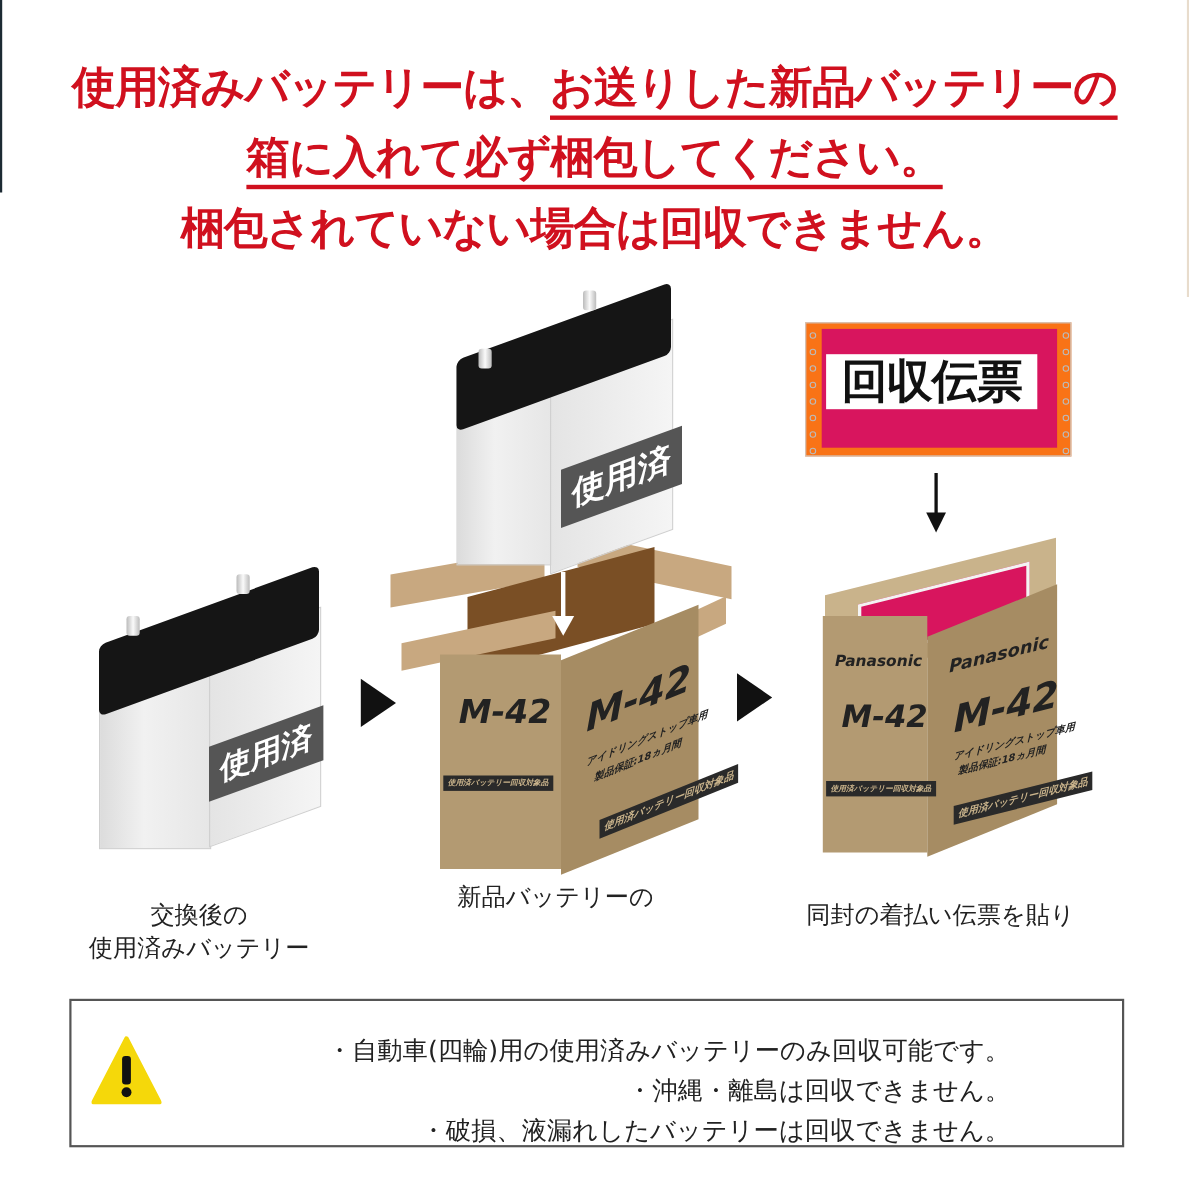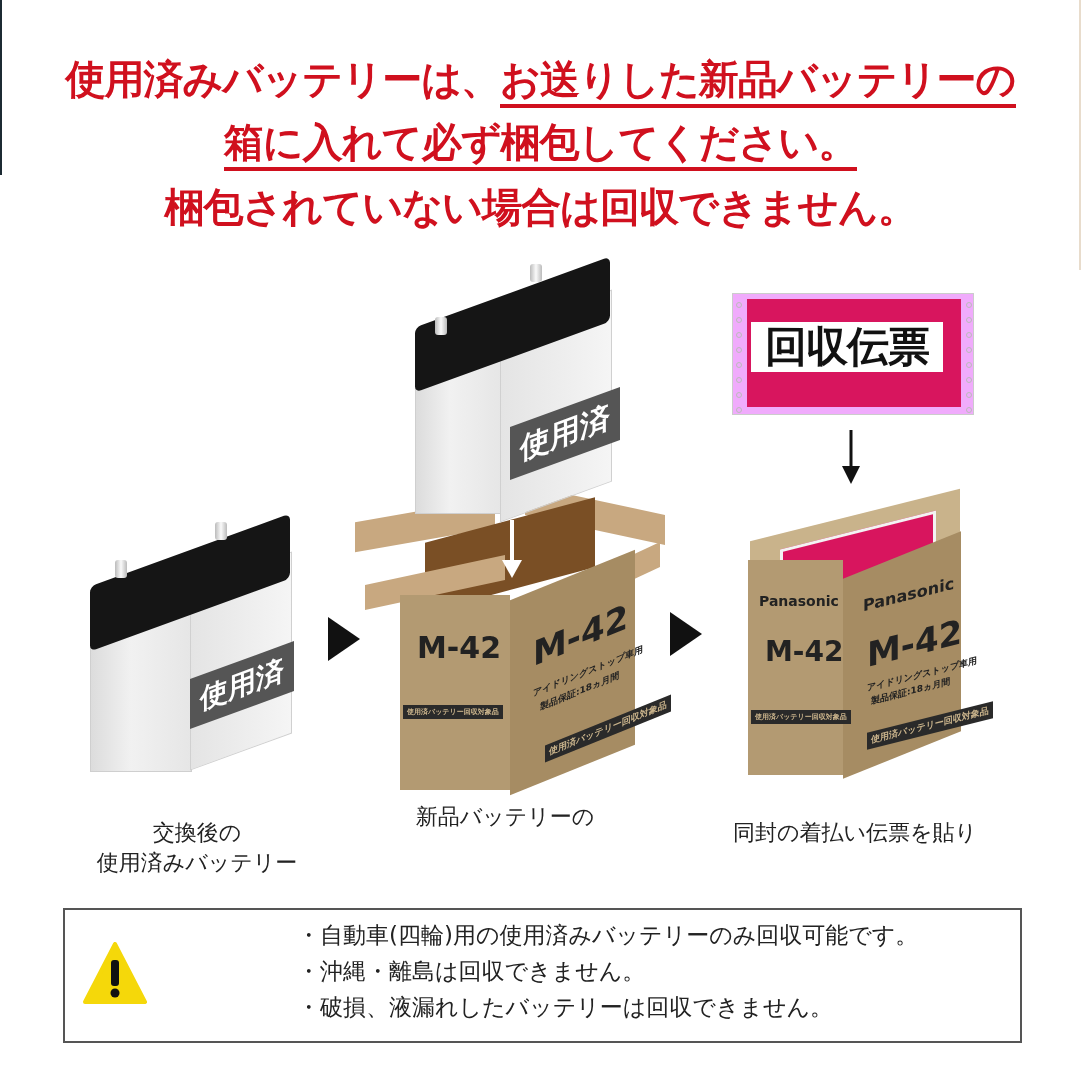--- a/index.html
+++ b/index.html
@@ -14,44 +14,44 @@
 
   
   .battery{position:absolute;}
   .bat-top{position:absolute;background:#151515;border-radius:6px;transform:skewY(-20deg);}
   .bat-body{position:absolute;background:linear-gradient(90deg,#dcdcdc,#f1f1f1 40%,#e6e6e6);border:1px solid #cfcfcf;}
   .bat-side{position:absolute;background:linear-gradient(90deg,#e4e4e4,#f5f5f5);transform:skewY(-20deg);border:1px solid #d0d0d0;}
   .terminal{position:absolute;width:12px;height:18px;background:linear-gradient(90deg,#bbb,#fafafa,#bbb);border-radius:3px;}
   .used-label{position:absolute;background:#555;color:#fff;font-size:30px;font-weight:bold;padding:6px 10px;transform:skewY(-20deg);white-space:nowrap;}
 
   
-  .box{position:absolute;}
+  .box{position:absolute;font-style:italic;}
   .box-front{position:absolute;background:#b39a72;}
   .box-side{position:absolute;background:#a68c63;transform:skewY(-22deg);}
   .box-top{position:absolute;background:#c9b38b;}
   .box-text{position:absolute;color:#222;font-weight:bold;white-space:nowrap;}
   .box-band{position:absolute;background:#2a2a2a;color:#c9b38b;font-size:9px;font-weight:bold;padding:2px 4px;white-space:nowrap;}
   .flap{position:absolute;background:#c8a880;}
   .inner{position:absolute;background:#7a4f25;}
 
   .arrow-tri{position:absolute;width:0;height:0;border-top:22px solid transparent;border-bottom:22px solid transparent;border-left:32px solid #111;}
   .down-arrow{position:absolute;}
 
-  .ticket{position:absolute;left:732px;top:293px;width:240px;height:120px;background:#f0abfc;border:1px solid #ccc;}
+  .ticket{position:absolute;left:732px;top:293px;width:240px;height:120px;background:#f97316;border:1px solid #ccc;}
   .ticket-inner{position:absolute;left:14px;top:5px;width:214px;height:108px;background:#d8155e;}
   .ticket-label{position:absolute;left:18px;top:28px;width:192px;height:50px;background:#fff;color:#111;font-size:42px;font-weight:bold;text-align:center;line-height:50px;letter-spacing:-1px;}
   .ticket-holes{position:absolute;top:8px;width:4px;}
   .hole{width:4px;height:4px;border-radius:50%;border:1px solid #bbb;margin-bottom:9px;}
 
   .caption{position:absolute;text-align:center;font-size:22px;color:#222;line-height:30px;white-space:nowrap;}
 
   .notice{position:absolute;left:63px;top:908px;width:955px;height:131px;border:2px solid #555;background:#fff;}
   .warn-icon{position:absolute;left:18px;top:32px;}
   .notice-title{position:absolute;left:95px;top:28px;font-size:58px;font-weight:bold;color:#222;letter-spacing:2px;}
-  .notice-list{position:absolute;left:232px;top:7px;margin:0;padding:0;list-style:none;}
+  .notice-list{position:absolute;left:232px;top:28px;margin:0;padding:0;list-style:none;text-align:right;}
   .notice-list li{font-size:23px;color:#222;line-height:36px;white-space:nowrap;}
 </style>
 </head>
 <body>
 
 <div class="edge-left"></div>
 <div class="edge-right"></div>
 
 <div class="headline h1">
   <span>使用済みバッテリーは、</span><span class="ul">お送りした新品バッテリーの</span>
@@ -138,21 +138,21 @@
   <div class="box-text" style="left:14px;top:108px;font-size:14px;">Panasonic</div>
   <div class="box-text" style="left:118px;top:100px;font-size:16px;transform:skewY(-14deg);">Panasonic</div>
   <div class="box-text" style="left:20px;top:150px;font-size:28px;">M-42</div>
   <div class="box-text" style="left:122px;top:138px;font-size:34px;transform:skewY(-14deg);">M-42</div>
   <div class="box-text" style="left:122px;top:183px;font-size:9px;transform:skewY(-14deg);">アイドリングストップ車用</div>
   <div class="box-text" style="left:126px;top:200px;font-size:9px;transform:skewY(-14deg);">製品保証:18ヵ月間</div>
   <div class="box-band" style="left:122px;top:232px;transform:skewY(-14deg);">使用済バッテリー回収対象品</div>
   <div class="box-band" style="left:6px;top:225px;font-size:7px;">使用済バッテリー回収対象品</div>
 </div>
 
-<div class="caption" style="left:72px;top:818px;width:250px;">
+<div class="caption" style="left:56px;top:818px;width:250px;">
   <div>交換後の</div>
   <div>使用済みバッテリー</div>
 </div>
 <div class="caption" style="left:380px;top:802px;width:250px;">
   <div>新品バッテリーの</div>
 </div>
 <div class="caption" style="left:700px;top:818px;width:310px;">
   <div>同封の着払い伝票を貼り</div>
 </div>
 

